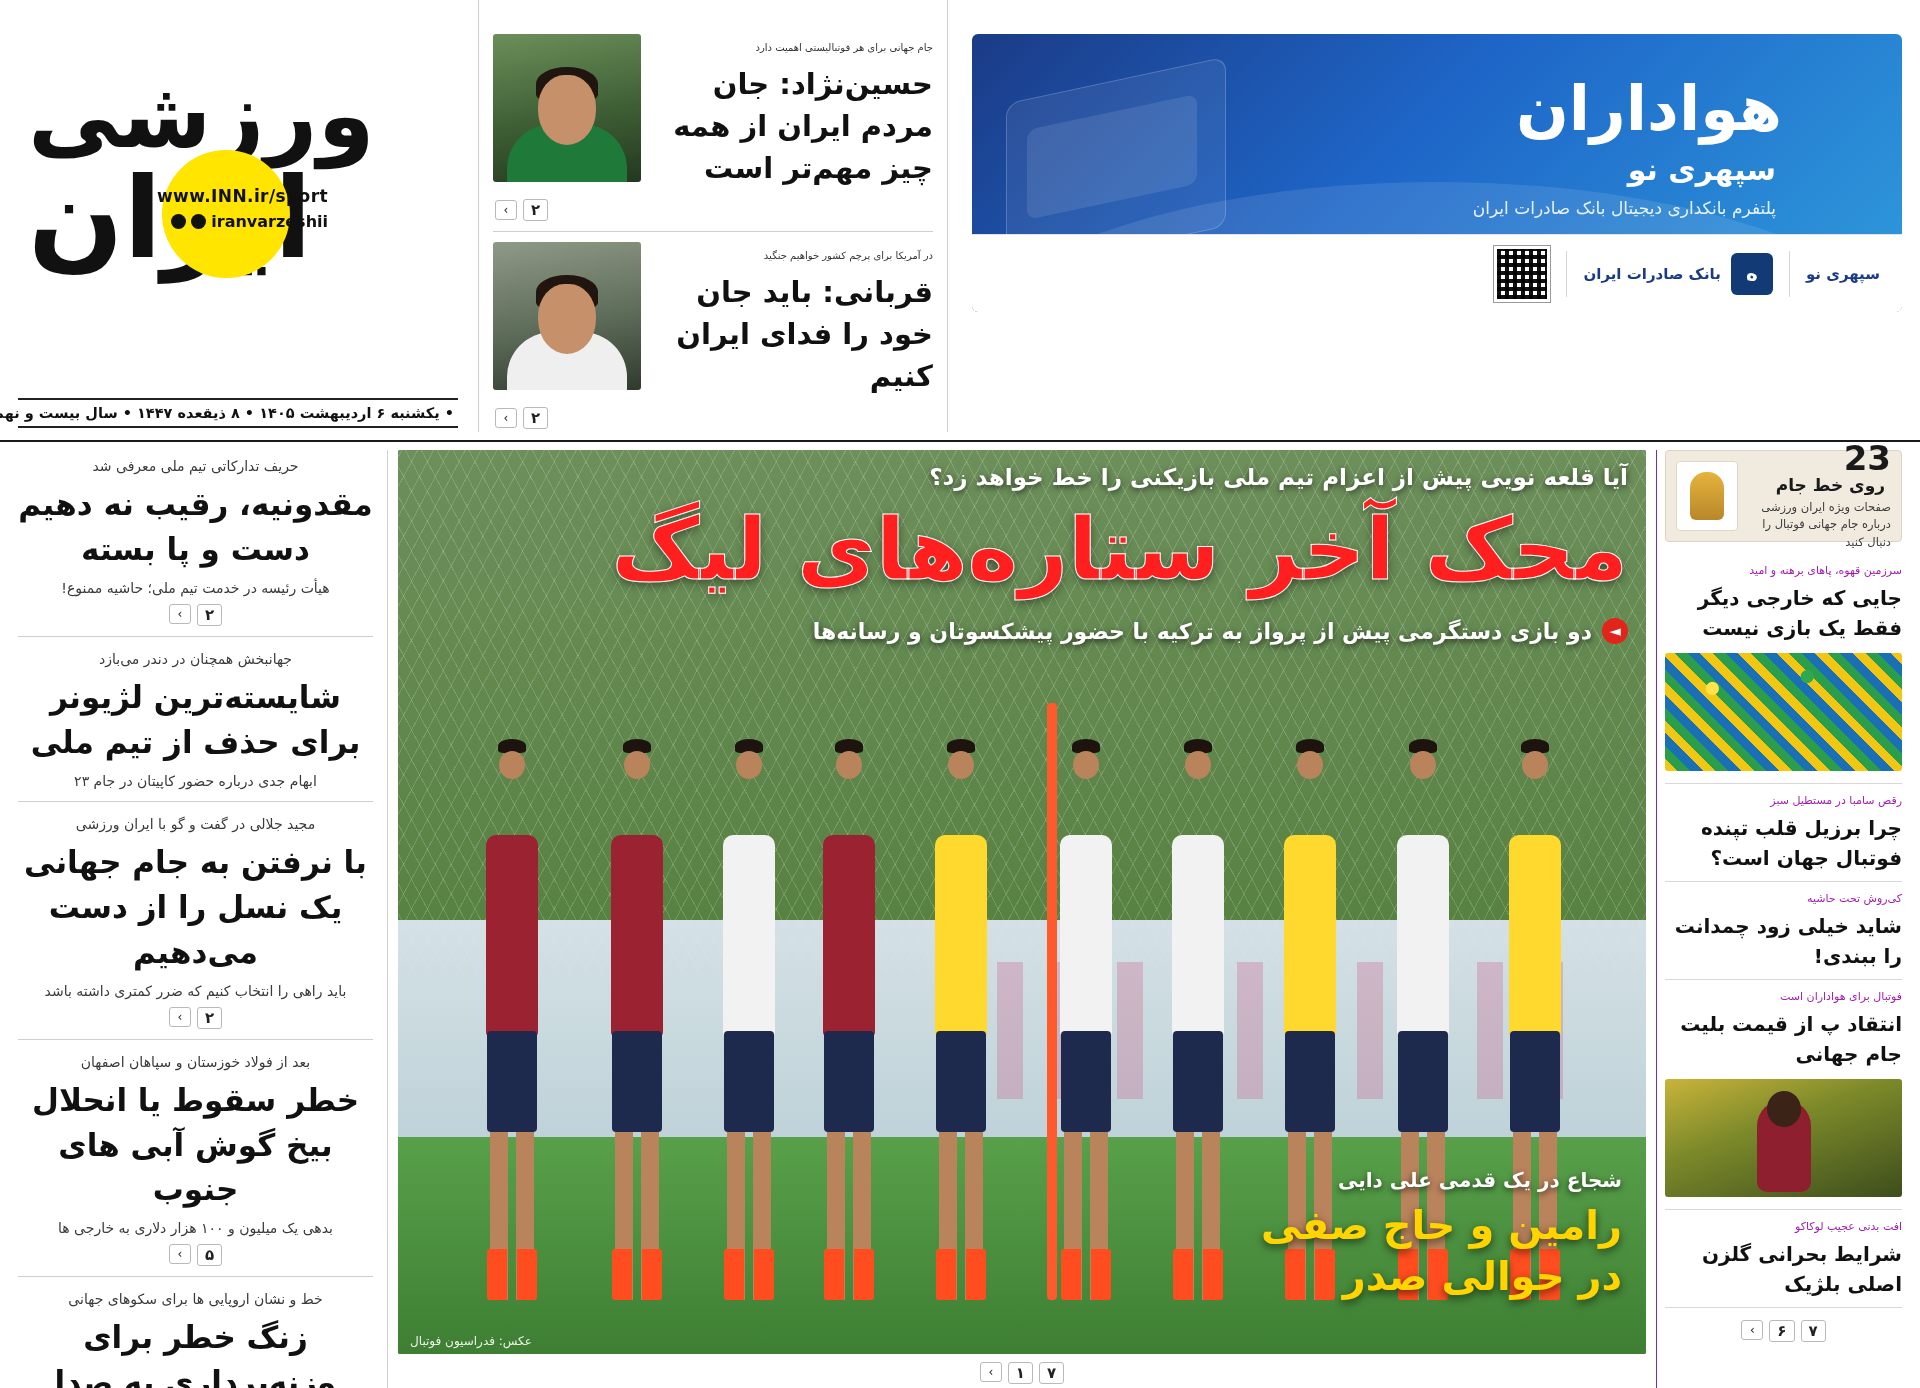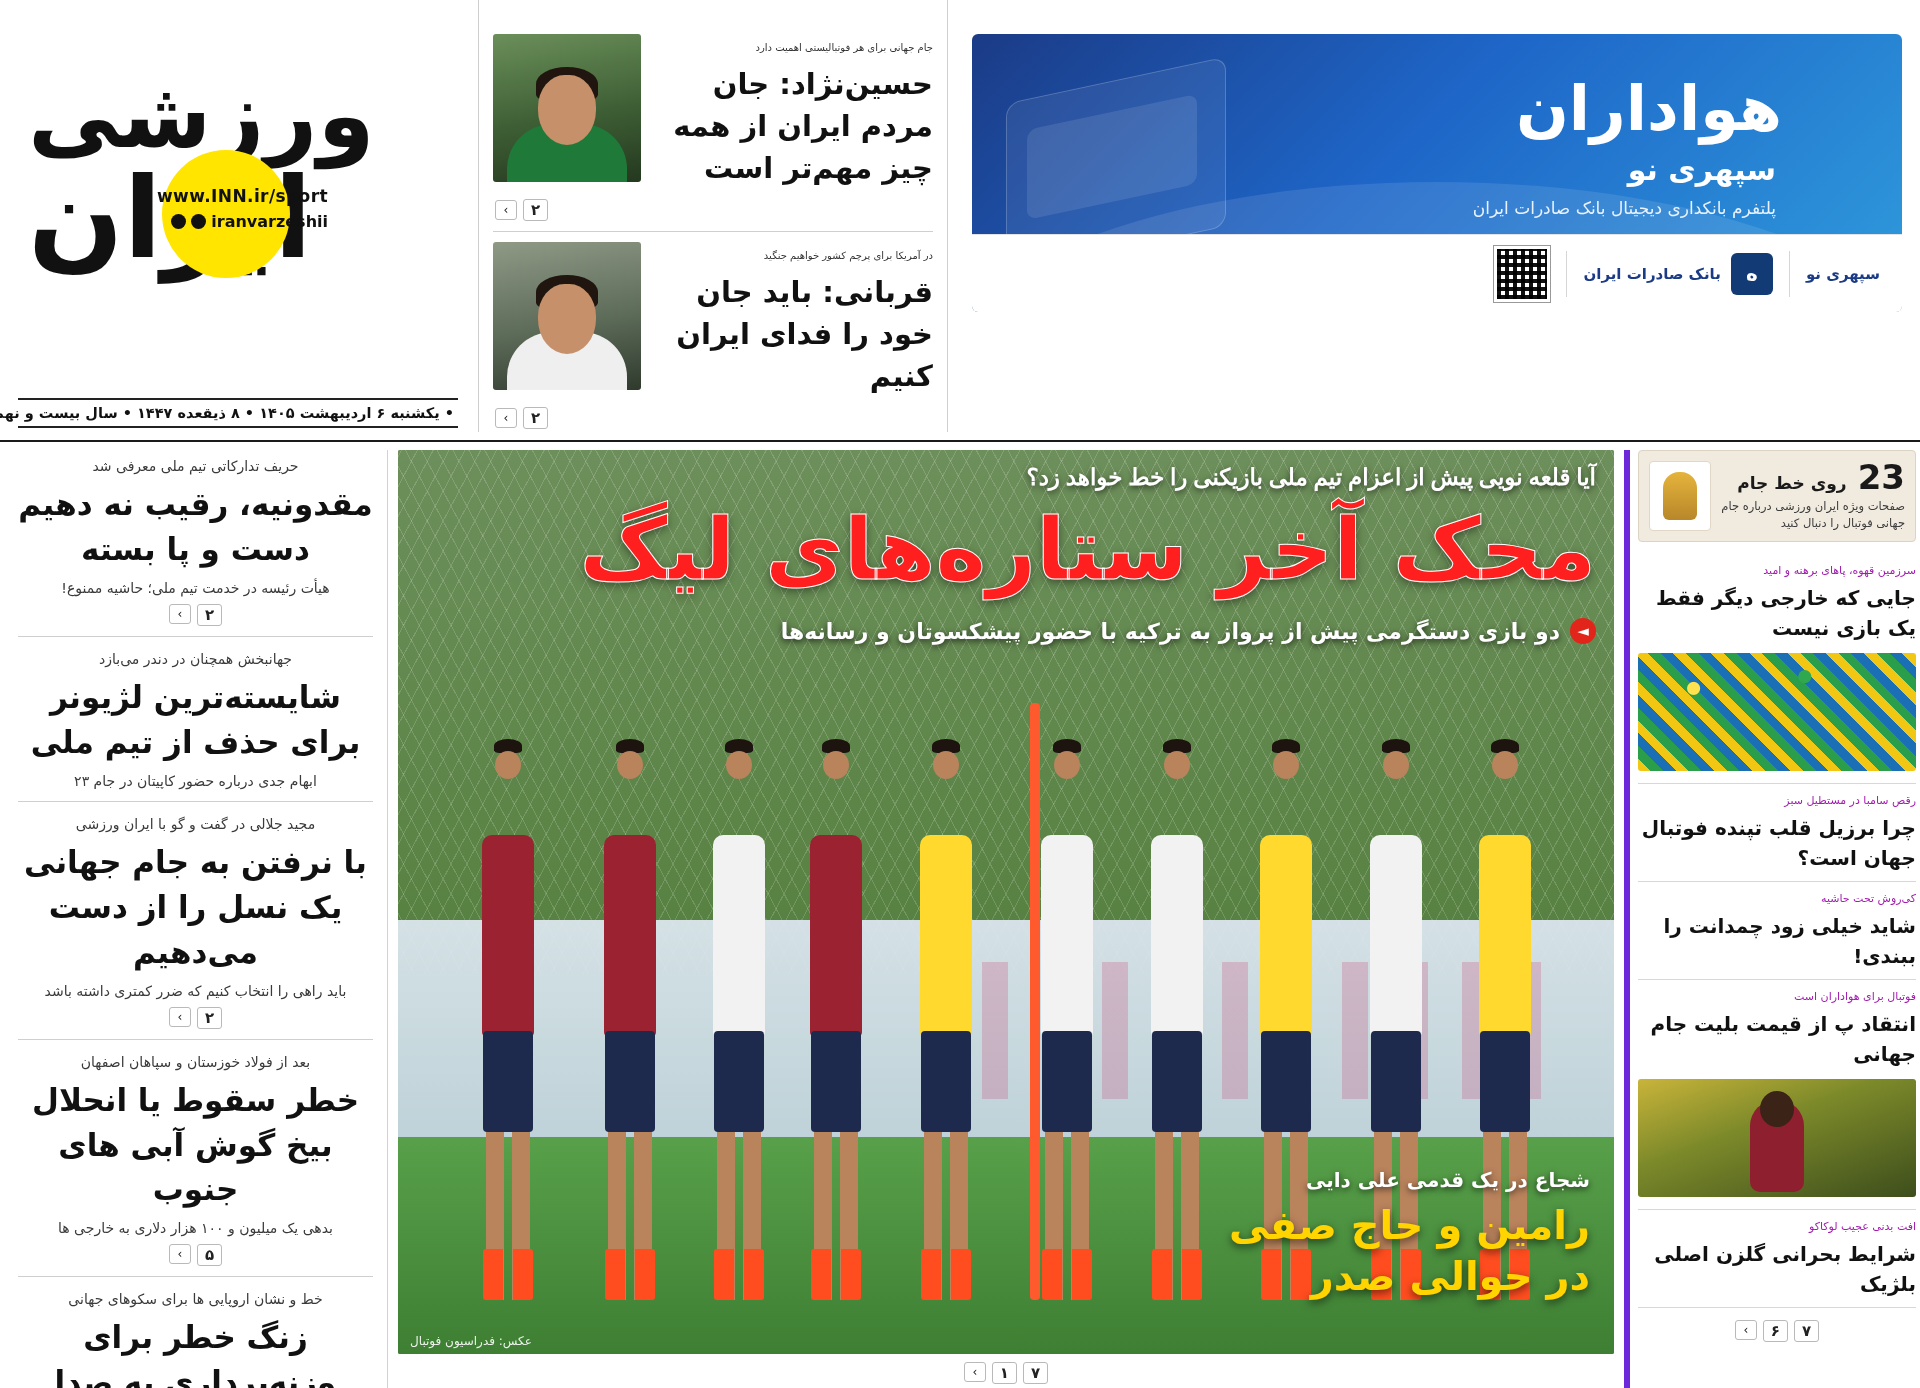--- a/index.html
+++ b/index.html
@@ -217,23 +217,23 @@
   .body-area {
     position: absolute;
     top: 440px; left: 0; right: 0; bottom: 0;
     display: flex; flex-direction: row;
     border-top: 2px solid #1a1a1a;
     padding-top: 8px;
   }
 
   
   .col-right {
-    width: 296px;
-    padding: 0 4px 0 8px;
-    border-left: 6px solid #6d28d9;
+    width: 264px;
+    padding: 0 18px 0 8px;
+    border-left: 1px solid #6d28d9;
     direction: rtl;
   }
   .promo-box {
     background: #f0eadf;
     border: 1px solid #ddd3c2;
     border-radius: 4px;
     padding: 10px;
     display: flex; flex-direction: row-reverse; align-items: center; gap: 8px;
     margin-bottom: 12px;
     height: 92px;
@@ -333,21 +333,20 @@
     background: linear-gradient(90deg,#ff4d1f 0 20px, transparent 20px 30px, #ff4d1f 30px 50px); border-radius:3px;}
   .y .torso { background:#ffd92e; }
   .w .torso { background:#f2f2f2; }
   .r .torso { background:#9b2230; }
 
   .lead-kicker {
     position: absolute; top: 14px; right: 18px; left: 18px;
     text-align: right; direction: rtl;
     color: #fff; font-size: 23px; font-weight: bold;
     text-shadow: 0 2px 6px rgba(0,0,0,.65);
-    font-family: Liberation Serif, serif;
   }
   .lead-title {
     position: absolute; top: 54px; right: 18px; left: 18px;
     text-align: right; direction: rtl;
     color: #ff1f1f; font-size: 86px; font-weight: bold; line-height: 1.05;
     text-shadow: 0 3px 10px rgba(0,0,0,.45);
     -webkit-text-stroke: 1px #fff;
   }
   .lead-sub {
     position: absolute; top: 168px; right: 18px; left: 18px;

